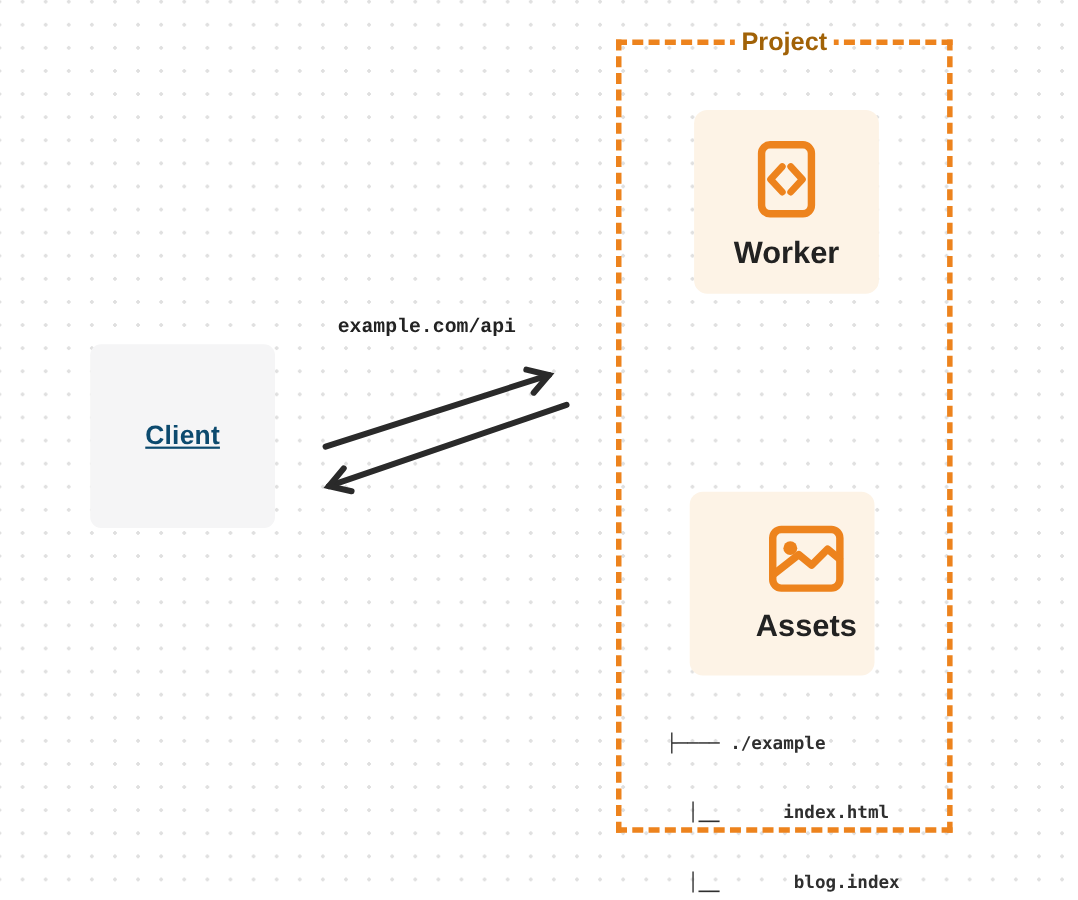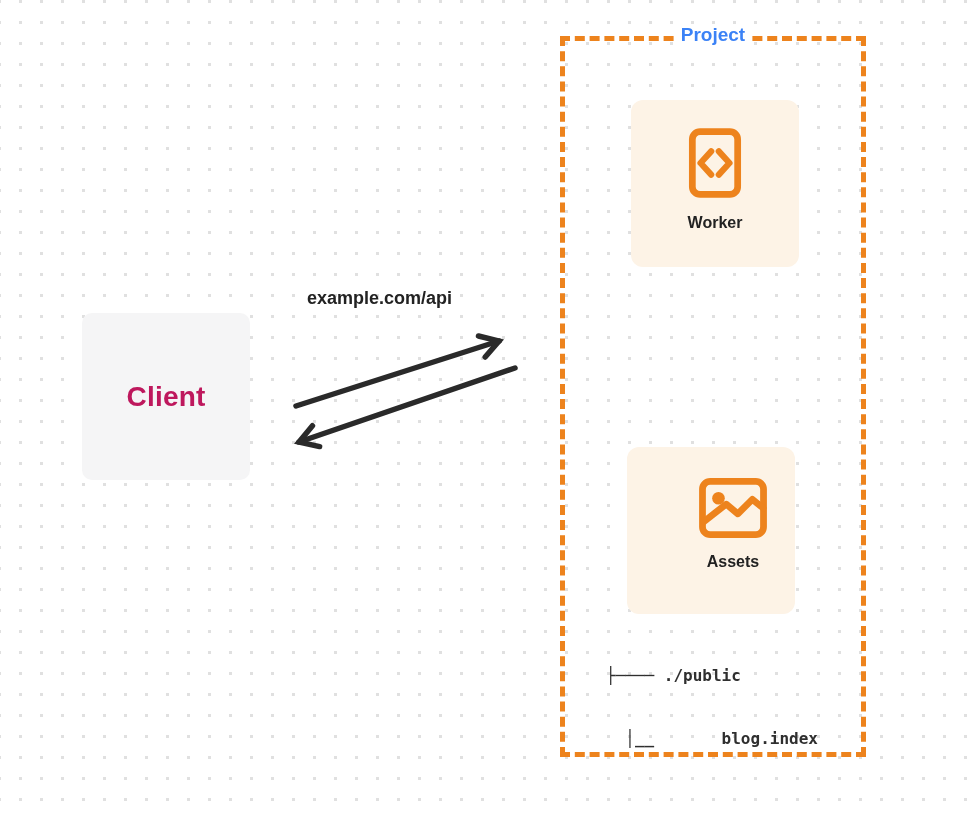--- a/index.html
+++ b/index.html
@@ -24,33 +24,35 @@
     position: absolute;
     left: 82px; top: 313px;
     width: 168px; height: 167px;
     background: #f5f5f6;
     border-radius: 10px;
     display: flex;
     align-items: center;
     justify-content: center;
   }
   .node-label {
-    font-size: 28px;
+    font-size: 24px;
     font-weight: 700;
-    color: #be185d;
+    color: #0c4a6e;
     letter-spacing: 0.2px;
+    text-decoration: underline;
   }
 
   
   .request-label {
     position: absolute;
     left: 307px; top: 288px;
     font-size: 18px;
     font-weight: 700;
     color: #222222;
+    font-family: Liberation Mono, monospace;
   }
 
   
   .arrows {
     position: absolute;
     left: 0; top: 0;
     width: 980px; height: 818px;
     pointer-events: none;
   }
 
@@ -61,44 +63,44 @@
     width: 306px; height: 721px;
     border: 5px dashed #ed831d;
   }
   .project-label {
     position: absolute;
     top: -17px;
     left: 50%;
     transform: translateX(-50%);
     background: #ffffff;
     padding: 0 6px;
-    font-size: 19px;
+    font-size: 23px;
     font-weight: 700;
-    color: #3b82f6;
+    color: #a16207;
     white-space: nowrap;
   }
 
   
   .card {
     position: absolute;
     width: 168px; height: 167px;
     background: #fdf3e6;
     border-radius: 12px;
     display: flex;
     flex-direction: column;
     align-items: center;
     justify-content: flex-start;
   }
   .card.worker { left: 66px; top: 59px; }
   .card.assets { left: 62px; top: 406px; padding-left: 44px; }
   .card .icon-wrap { margin-top: 26px; height: 74px; display: flex; align-items: center; }
   .card.assets .icon-wrap { margin-top: 30px; height: 62px; }
   .card-label {
     margin-top: 14px;
-    font-size: 16px;
+    font-size: 28px;
     font-weight: 700;
     color: #222222;
   }
 
   
   .file-tree {
     position: absolute;
     left: 41px; top: 582px;
     font-family: "DejaVu Sans Mono", monospace;
     font-size: 16px;
@@ -150,19 +152,20 @@
         <svg width="70" height="62" viewBox="0 0 72 64" xmlns="http://www.w3.org/2000/svg">
           <rect x="4.5" y="4.5" width="63" height="55" rx="8" fill="none" stroke="#ed831d" stroke-width="7"></rect>
           <circle cx="21" cy="22" r="6.5" fill="#ed831d"></circle>
           <path d="M6,46 L29,28 L41,38 L56,23 L67,32" fill="none" stroke="#ed831d" stroke-width="7" stroke-linejoin="round" stroke-linecap="round"></path>
         </svg>
       </span>
       <div class="card-label">Assets</div>
     </div>
 
     <div class="file-tree">
-      <div>├──── ./public</div>
+      <div>├──── ./example</div>
+      <div>  │__      index.html</div>
       <div>  │__       blog.index</div>
       
     </div>
   </div>
 
 </div>
 
 </body></html>

